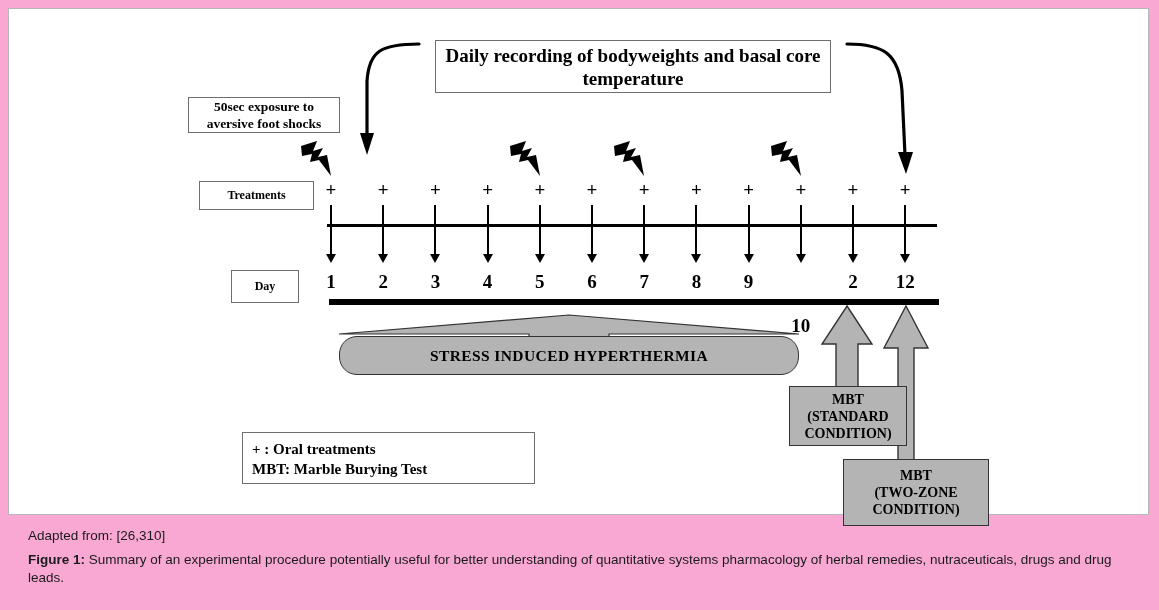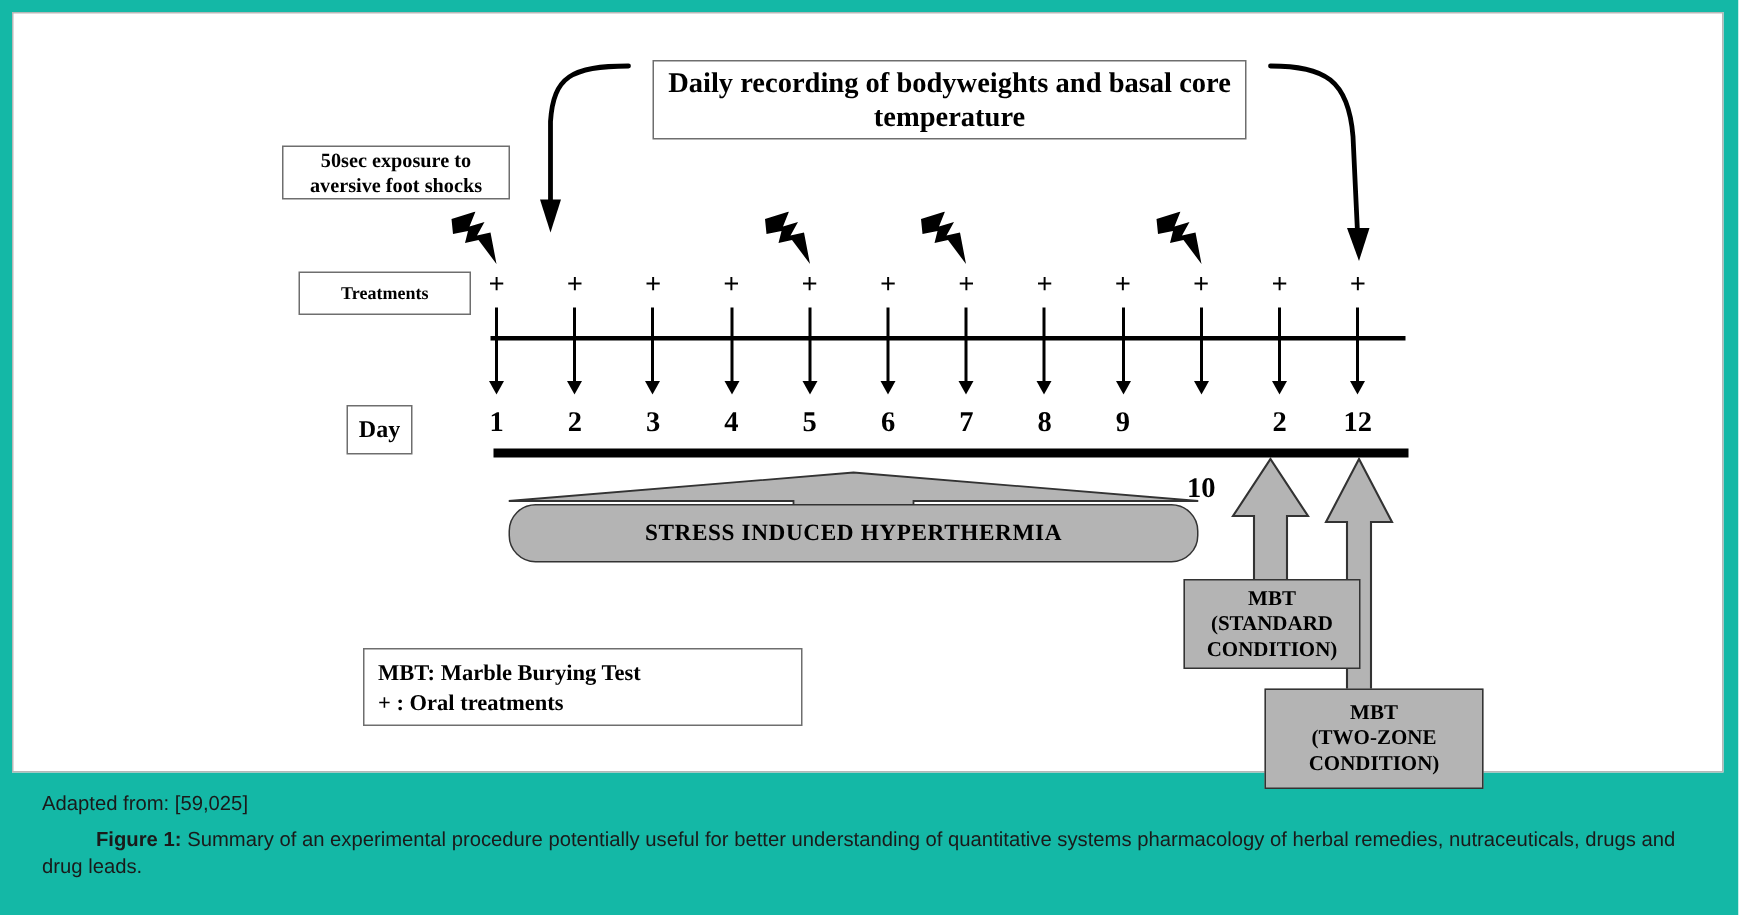--- a/index.html
+++ b/index.html
@@ -1,37 +1,37 @@
 <!DOCTYPE html>
 <html><head>
 <meta charset="utf-8">
 <style>
   html,body{margin:0;padding:0;background:#ffffff;}
   body{font-family:"Liberation Serif",serif;}
-  #page{position:relative;width:1159px;height:610px;background:#14b8a6;overflow:hidden;}
+  #page{position:relative;width:1159px;height:610px;background:#f9a8d4;overflow:hidden;}
 
   
   #figure-frame{
     position:absolute;left:8px;top:8px;width:1141px;height:507px;
     border:1px solid #b7b7b7;background:#fff;box-sizing:border-box;
   }
 
   .abs{position:absolute;}
 
   
   .wbox{
     position:absolute;background:#fff;border:1px solid #6e6e6e;
     box-sizing:border-box;display:flex;align-items:center;justify-content:center;
     text-align:center;font-weight:bold;color:#000;
   }
 
   #title-box{left:426px;top:31px;width:396px;height:53px;font-size:19px;line-height:23px;padding:0 8px;}
   #shock-box{left:179px;top:88px;width:152px;height:36px;font-size:13.5px;line-height:17px;}
   #treatments-box{left:190px;top:172px;width:115px;height:29px;font-size:12px;}
-  #day-box{left:222px;top:261px;width:44px;height:33px;font-size:16px;}
+  #day-box{left:222px;top:261px;width:68px;height:33px;font-size:12px;}
   #legend-box{left:233px;top:423px;width:293px;height:52px;
     display:block;text-align:left;padding:6px 9px;font-size:15px;line-height:20px;font-weight:bold;}
 
   
   #timeline-axis{left:318px;top:215px;width:610px;height:3px;background:#000;}
   #baseline-bar{left:320px;top:290px;width:610px;height:6px;background:#000;}
 
   .plus{position:absolute;font-size:19px;font-weight:bold;line-height:1;color:#000;
         transform:translateX(-50%);}
   .daynum{position:absolute;font-size:19px;font-weight:bold;line-height:1;color:#000;
@@ -56,21 +56,21 @@
   #mbt-two-box{left:834px;top:450px;width:146px;height:67px;font-size:14px;line-height:17px;
         flex-direction:column;}
 
   .uparrow{position:absolute;}
 
   
   #adapted{position:absolute;left:28px;top:528px;font-family:"Liberation Sans",sans-serif;
         font-size:13.5px;color:#1a1a1a;}
   #caption{position:absolute;left:28px;top:551px;width:1110px;
         font-family:"Liberation Sans",sans-serif;font-size:13.5px;line-height:18px;color:#1a1a1a;}
-  #caption b{font-weight:bold;margin-left:36px;}
+  #caption b{font-weight:bold;}
 </style>
 </head>
 <body>
 
 <div id="page">
 
   <div id="figure-frame">
 
     <svg class="abs" style="left:0;top:0;width:1141px;height:507px;pointer-events:none;">
 
@@ -91,22 +91,22 @@
 
     <div class="wbox" id="treatments-box">
       <span>Treatments</span>
     </div>
 
     <div class="wbox" id="day-box">
       <span>Day</span>
     </div>
 
     <div class="wbox" id="legend-box">
+      <div>+ : Oral treatments</div>
       <div>MBT: Marble Burying Test</div>
-      <div>+ : Oral treatments</div>
     </div>
 
     <div class="abs" id="timeline-axis"></div>
     <div class="abs" id="baseline-bar"></div>
 
     <div id="day-columns">
         <div class="plus" style="left: 322px; top: 171px;">+</div>
         <div class="tick" style="left: 322px; top: 196px; height: 49px;"></div>
         <div class="tickhead" style="left: 322px; top: 245px;"></div>
         <div class="daynum" style="left: 322px; top: 263px;">1</div>
@@ -192,18 +192,18 @@
     </div>
 
     <div class="gbox" id="mbt-two-box">
       <div>MBT</div>
       <div>(TWO-ZONE</div>
       <div>CONDITION)</div>
     </div>
 
   </div>
 
-  <div id="adapted">Adapted from: [59,025]</div>
+  <div id="adapted">Adapted from: [26,310]</div>
   <div id="caption">
     <b>Figure 1:</b><span> Summary of an experimental procedure potentially useful for better understanding of quantitative systems pharmacology of herbal remedies, nutraceuticals, drugs and drug leads.</span>
   </div>
 
 </div>
 
 </body></html>

